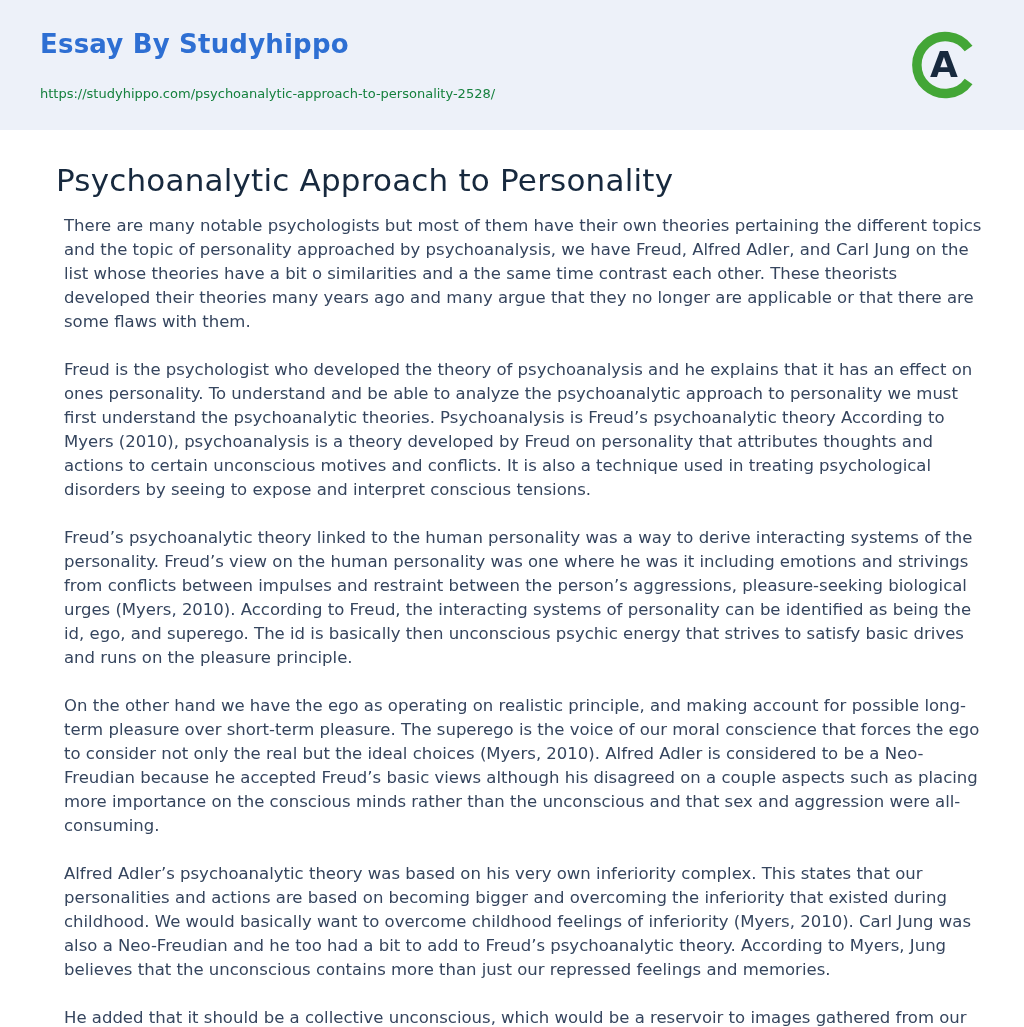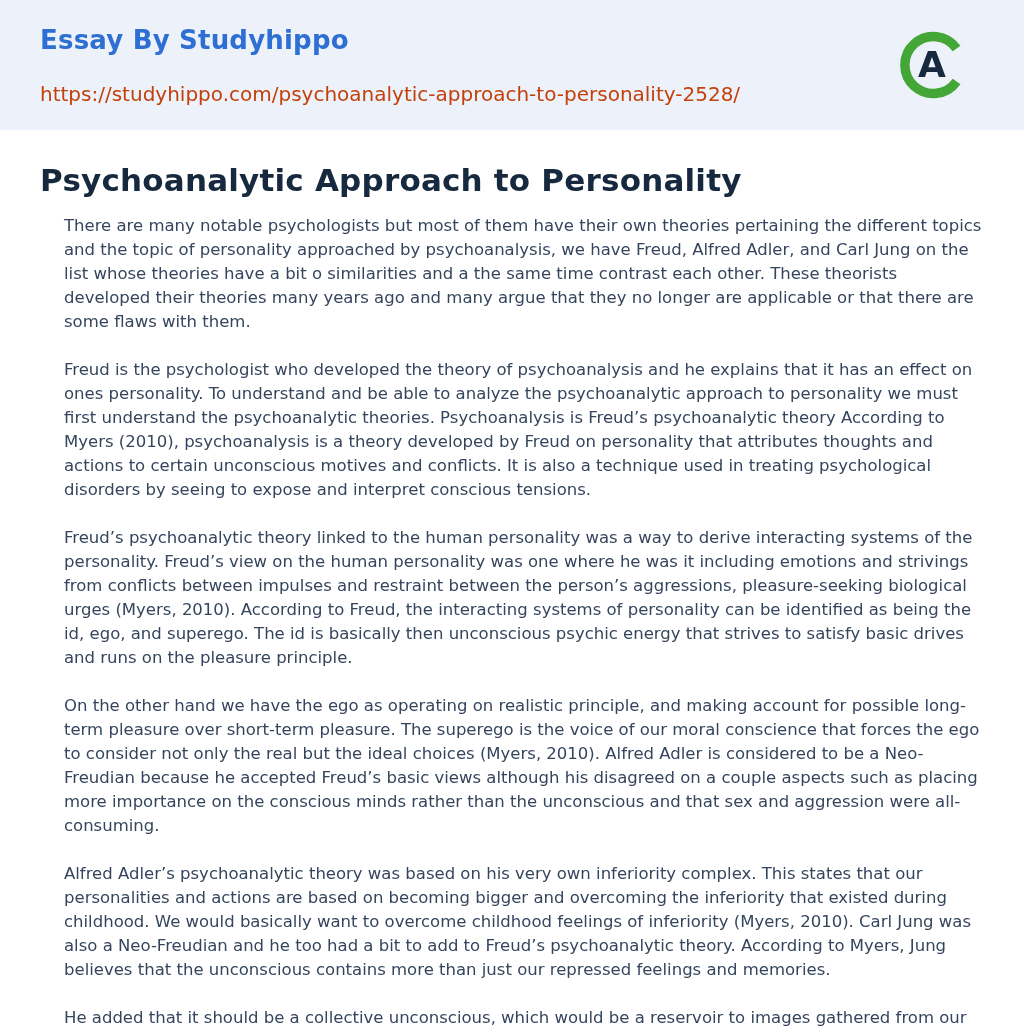--- a/index.html
+++ b/index.html
@@ -10,53 +10,53 @@
     overflow: hidden;
     font-family: "DejaVu Sans", "Liberation Sans", sans-serif;
     color: #35455e;
   }
   .header {
     background: #edf1f9;
     height: 130px;
     display: flex;
     justify-content: space-between;
     align-items: center;
-    padding: 0 54px 0 40px;
+    padding: 0 42px 0 40px;
   }
   .header-text { display: flex; flex-direction: column; }
   .site-title {
     color: #2e6fd3;
     font-size: 26px;
     font-weight: bold;
     text-decoration: none;
     cursor: pointer;
     letter-spacing: 0.2px;
   }
   .page-url {
-    color: #c2410c;
-    font-size: 20px;
+    color: #15803d;
+    font-size: 13px;
     text-decoration: none;
     cursor: pointer;
     margin-top: 27px;
   }
   .logo {
     width: 74px;
     height: 74px;
     position: relative;
     flex-shrink: 0;
   }
   .logo svg { display: block; }
   .content {
     padding: 20px 42px 0 40px;
   }
   .essay-title {
     font-size: 31px;
-    font-weight: bold;
+    font-weight: normal;
     color: #17293e;
-    margin: 12px 0 16px 0;
+    margin: 12px 0 16px 16px;
     letter-spacing: 0.2px;
   }
   .essay-paragraph {
     font-size: 16.5px;
     line-height: 24px;
     color: #35455e;
     margin-bottom: 24px;
     margin-left: 24px;
   }
 </style>

